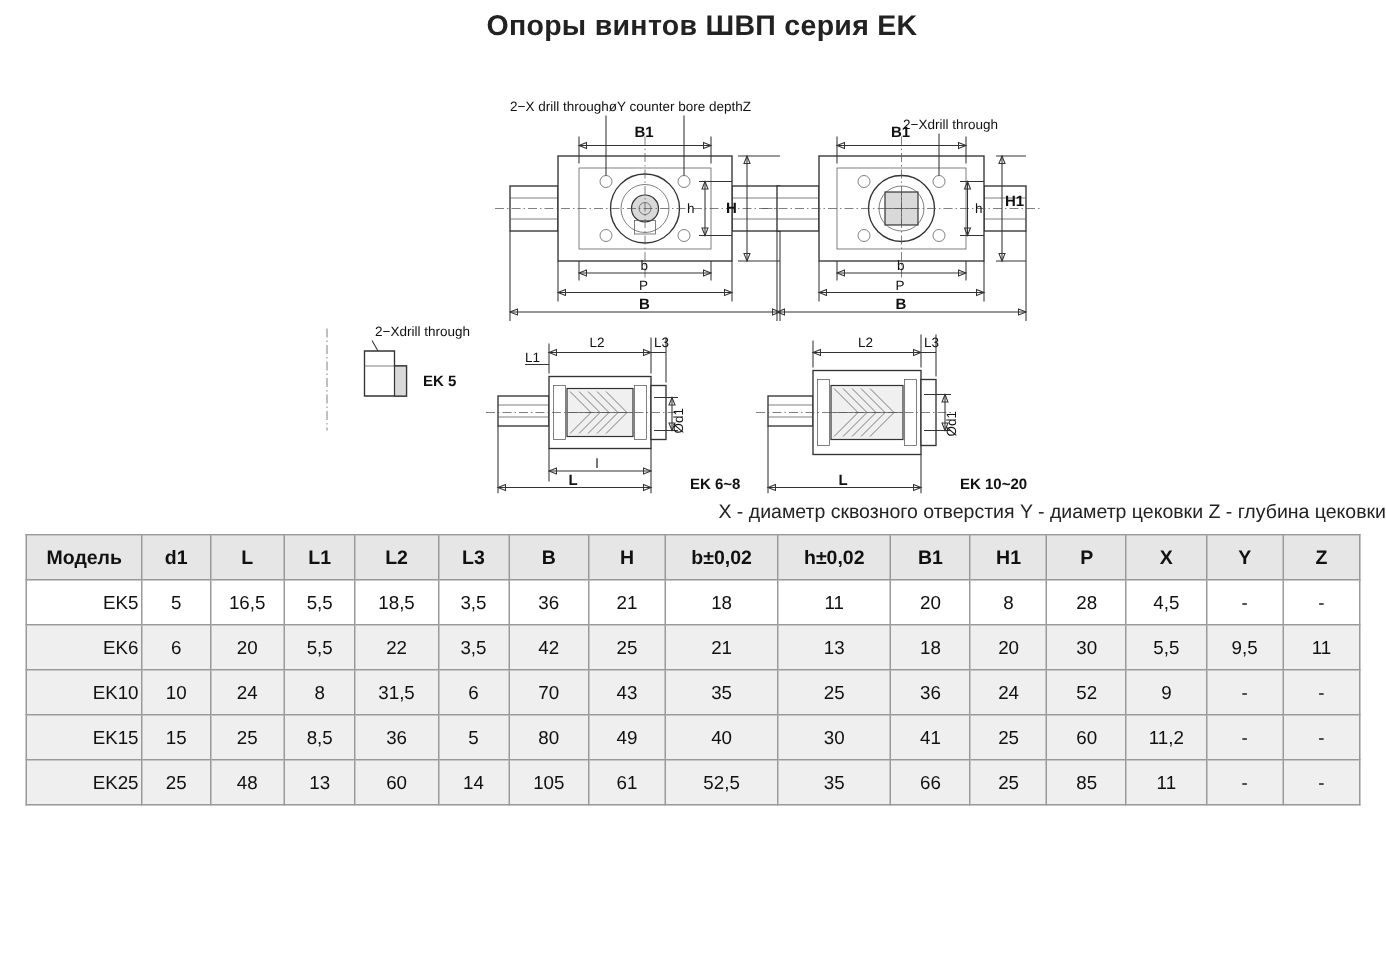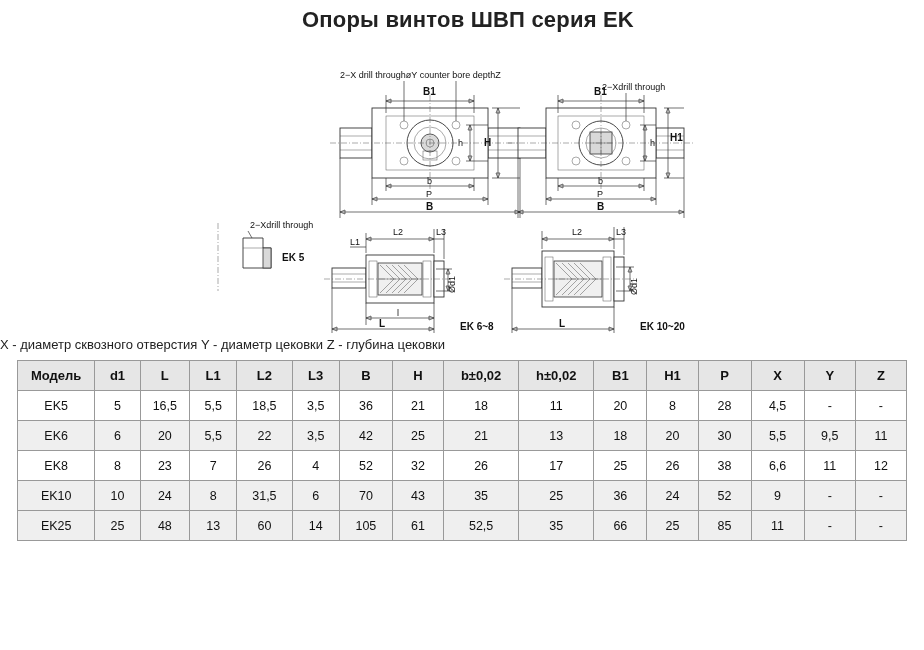--- a/index.html
+++ b/index.html
@@ -15,37 +15,37 @@
     position: relative;
     overflow: hidden;
   }
   .page {
     width: 924px;
     height: 650px;
     position: relative;
   }
   .title {
     text-align: center;
-    font-size: 22px;
+    font-size: 19px;
     font-weight: bold;
     color: #222;
     padding-top: 7px;
     letter-spacing: 0.2px;
     padding-left: 12px;
   }
   .drawing-area {
     position: relative;
     width: 924px;
     height: 300px;
   }
   .drawing-area svg {
     display: block;
   }
   .note {
-    text-align: left;
+    text-align: right;
     font-size: 13px;
     color: #222;
     margin-top: 4px;
     margin-bottom: 8px;
   }
   table.spec {
     border-collapse: collapse;
     width: 890px;
     margin: 0 auto;
     font-size: 12.5px;
@@ -64,20 +64,21 @@
     color: #111;
   }
   table.spec tbody tr.odd td {
     background: #ffffff;
   }
   table.spec tbody tr.even td {
     background: #efefef;
   }
   table.spec tbody td.model {
     font-weight: normal;
+    text-align: right;
   }
   
   col.c-model { width: 78px; }
   col.c-d1    { width: 46px; }
   col.c-L     { width: 50px; }
   col.c-L1    { width: 48px; }
   col.c-L2    { width: 56px; }
   col.c-L3    { width: 48px; }
   col.c-B     { width: 54px; }
   col.c-H     { width: 52px; }
@@ -438,53 +439,53 @@
         <td>25</td>
         <td>21</td>
         <td>13</td>
         <td>18</td>
         <td>20</td>
         <td>30</td>
         <td>5,5</td>
         <td>9,5</td>
         <td>11</td>
       </tr>
-      <tr class="odd">
-        <td class="model">EK8</td>
-        <td>8</td>
-        <td>23</td>
-        <td>7</td>
-        <td>26</td>
-        <td>4</td>
-        <td>52</td>
-        <td>32</td>
-        <td>26</td>
-        <td>17</td>
-        <td>25</td>
-        <td>26</td>
-        <td>38</td>
-        <td>6,6</td>
-        <td>11</td>
-        <td>12</td>
-      </tr>
       <tr class="even">
         <td class="model">EK10</td>
         <td>10</td>
         <td>24</td>
         <td>8</td>
         <td>31,5</td>
         <td>6</td>
         <td>70</td>
         <td>43</td>
         <td>35</td>
         <td>25</td>
         <td>36</td>
         <td>24</td>
         <td>52</td>
         <td>9</td>
+        <td>-</td>
+        <td>-</td>
+      </tr>
+      <tr class="even">
+        <td class="model">EK15</td>
+        <td>15</td>
+        <td>25</td>
+        <td>8,5</td>
+        <td>36</td>
+        <td>5</td>
+        <td>80</td>
+        <td>49</td>
+        <td>40</td>
+        <td>30</td>
+        <td>41</td>
+        <td>25</td>
+        <td>60</td>
+        <td>11,2</td>
         <td>-</td>
         <td>-</td>
       </tr>
       <tr class="even">
         <td class="model">EK25</td>
         <td>25</td>
         <td>48</td>
         <td>13</td>
         <td>60</td>
         <td>14</td>

